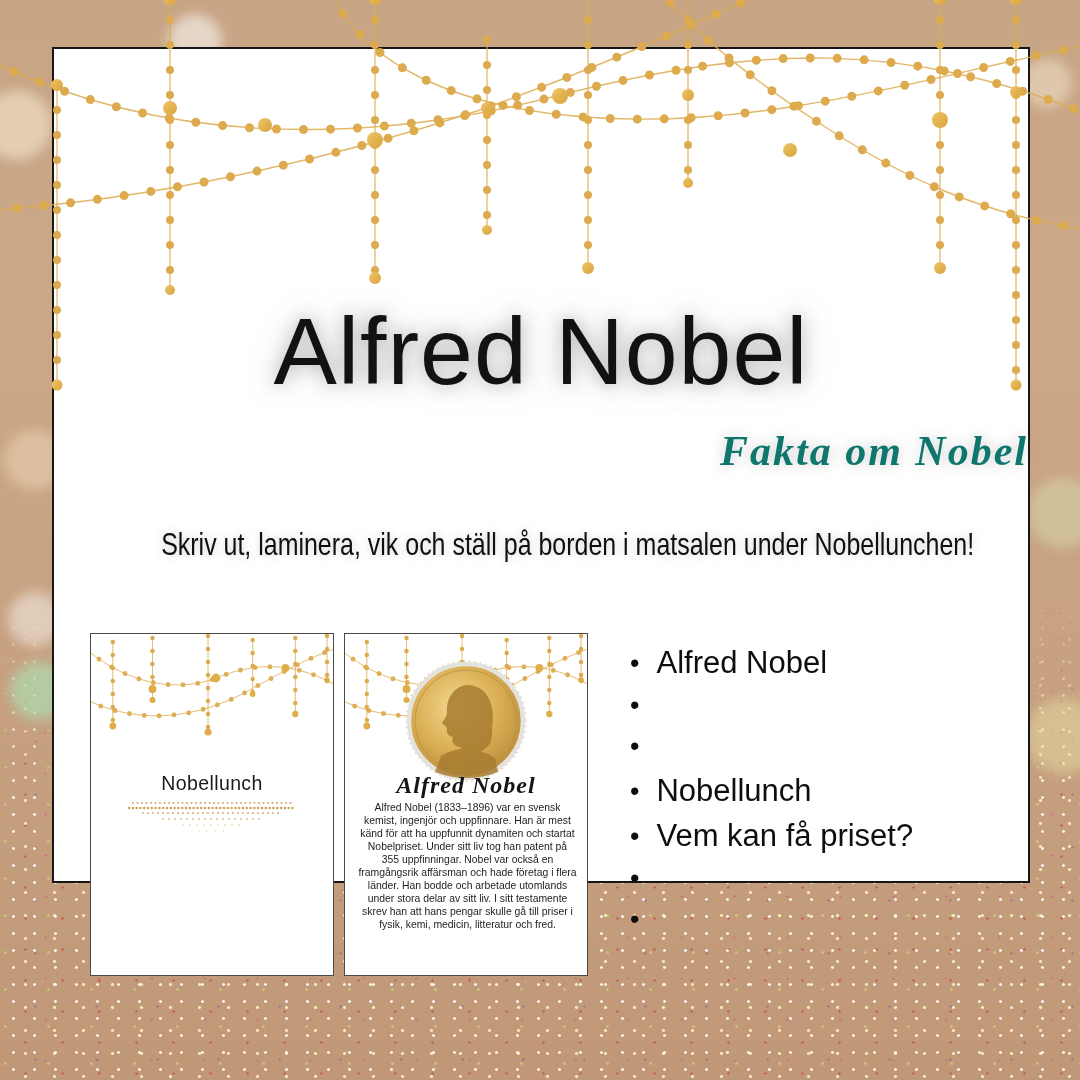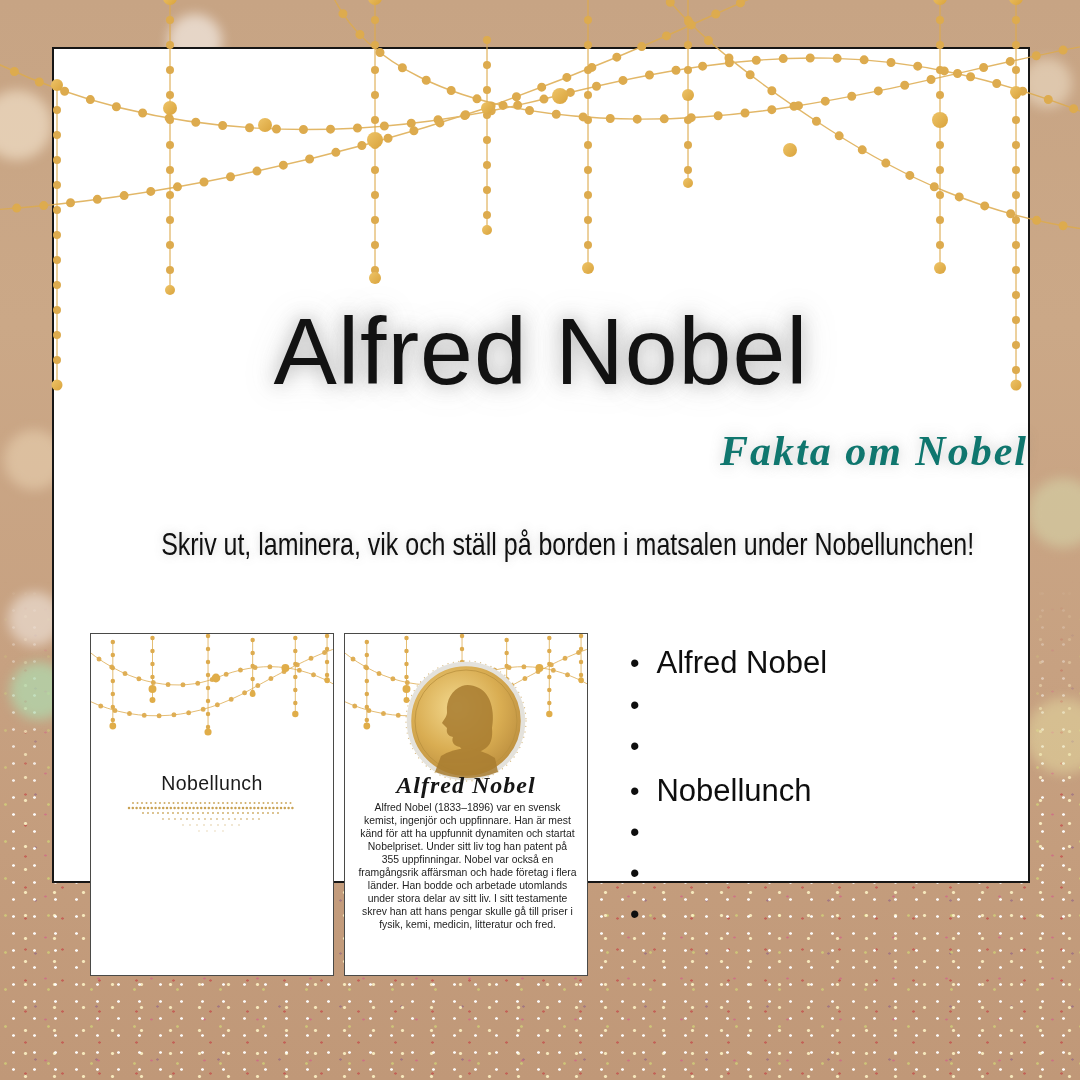--- a/index.html
+++ b/index.html
@@ -211,20 +211,21 @@
       </li>
     <li>
         <span class="bullet">•</span>
       </li>
     <li>
         <span class="bullet">•</span>
         <span>Nobellunch</span>
       </li>
     <li>
         <span class="bullet">•</span>
+        <span>Vem kan få priset?</span>
       </li>
     <li>
         <span class="bullet">•</span>
       </li>
     <li>
         <span class="bullet">•</span>
       </li>
   </ul>
 </div>
 

